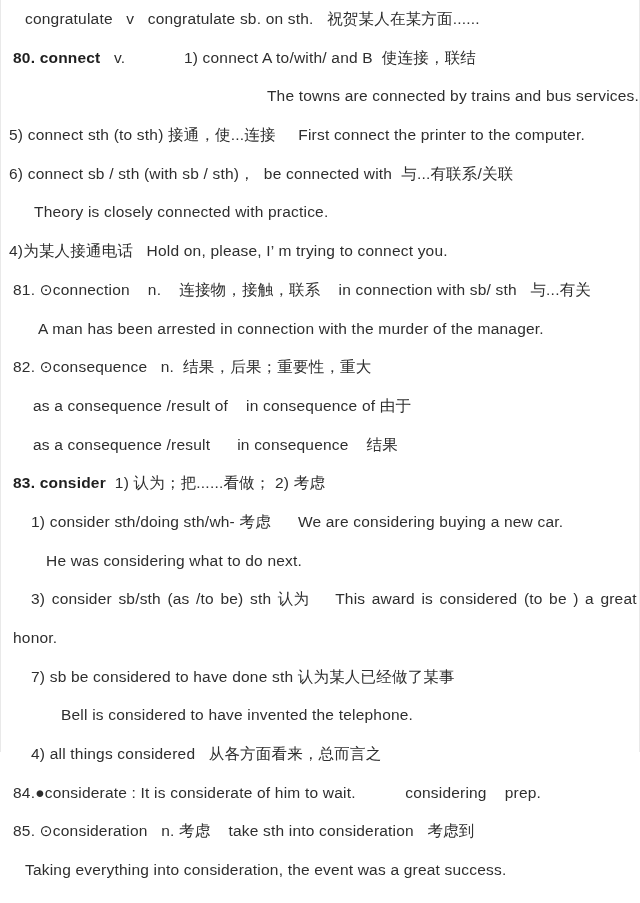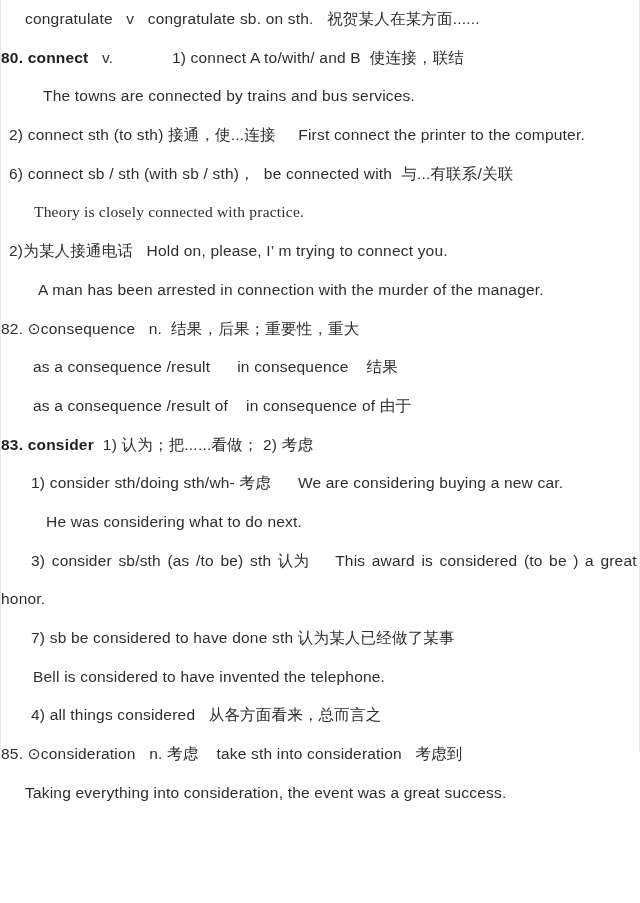--- a/index.html
+++ b/index.html
@@ -22,51 +22,53 @@
   }
   .line {
     margin: 0;
     height: 38.7px;
     line-height: 38.7px;
     white-space: pre;      
     overflow: hidden;
   }
   .line strong { font-weight: 700; color: #1f1f1f; }
   
-  .in0  { padding-left: 0; }
+  .in0  { padding-left: 12px; }
   .in8  { padding-left: 8px; }
   .in24 { padding-left: 24px; }
-  .in26 { padding-left: 42px; }
+  .in26 { padding-left: 25px; text-align: right; }
   .in30 { padding-left: 30px; }
   .in32 { padding-left: 32px; }
-  .in33 { padding-left: 33px; font-family: Liberation Serif, serif; }
+  .in33 { padding-left: 33px; }
   .in37 { padding-left: 37px; }
-  .in42 { padding-left: 32px; }
+  .in42 { padding-left: 60px; }
   .in57 { padding-left: 45px; }
   
   .spread { word-spacing: 2px; }
 </style>
 </head>
 <body>
 
 <div class="page">
   <p class="line in24">congratulate   v   congratulate sb. on sth.   祝贺某人在某方面......</p>
   <p class="line in0"><strong>80. connect</strong><span>   v.             1) connect A to/with/ and B  使连接，联结</span></p>
   <p class="line in26">The towns are connected by trains and bus services.</p>
-  <p class="line in8">2) connect sth (to sth) 接通，使...连接     First connect the printer to the computer.</p>
+  <p class="line in8">5) connect sth (to sth) 接通，使...连接     First connect the printer to the computer.</p>
   <p class="line in8">6) connect sb / sth (with sb / sth)，  be connected with  与...有联系/关联</p>
   <p class="line in33">Theory is closely connected with practice.</p>
-  <p class="line in8">2)为某人接通电话   Hold on, please, I’ m trying to connect you.</p>
+  <p class="line in8">4)为某人接通电话   Hold on, please, I’ m trying to connect you.</p>
+  <p class="line in0">81. ⊙connection    n.    连接物，接触，联系    in connection with sb/ sth   与...有关</p>
   <p class="line in37">A man has been arrested in connection with the murder of the manager.</p>
   <p class="line in0">82. ⊙consequence   n.  结果，后果；重要性，重大</p>
+  <p class="line in32">as a consequence /result of    in consequence of 由于</p>
   <p class="line in32">as a consequence /result      in consequence    结果</p>
-  <p class="line in32">as a consequence /result of    in consequence of 由于</p>
   <p class="line in0"><strong>83. consider</strong><span>  1) 认为；把......看做； 2) 考虑</span></p>
   <p class="line in30">1) consider sth/doing sth/wh- 考虑      We are considering buying a new car.</p>
   <p class="line in57">He was considering what to do next.</p>
   <p class="line in30 spread">3) consider sb/sth (as /to be) sth 认为    This award is considered (to be ) a great</p>
   <p class="line in0">honor.</p>
   <p class="line in30">7) sb be considered to have done sth 认为某人已经做了某事</p>
   <p class="line in42">Bell is considered to have invented the telephone.</p>
   <p class="line in30">4) all things considered   从各方面看来，总而言之</p>
+  <p class="line in0">84.●considerate : It is considerate of him to wait.           considering    prep.</p>
   <p class="line in0">85. ⊙consideration   n. 考虑    take sth into consideration   考虑到</p>
   <p class="line in24">Taking everything into consideration, the event was a great success.</p>
 </div>
 
 </body></html>

